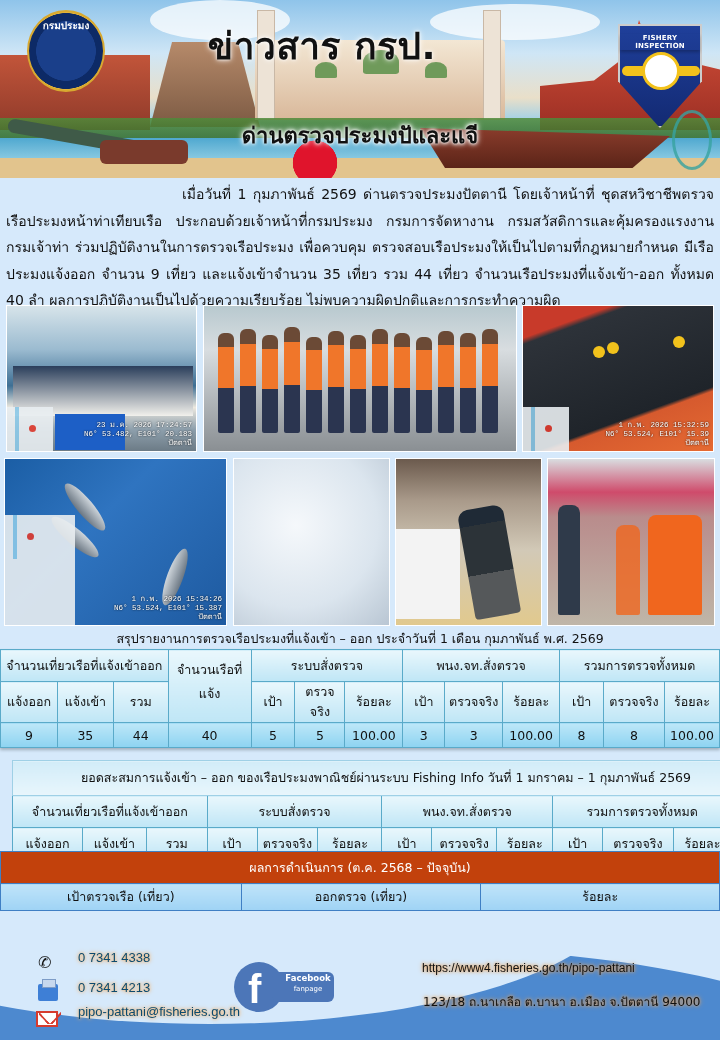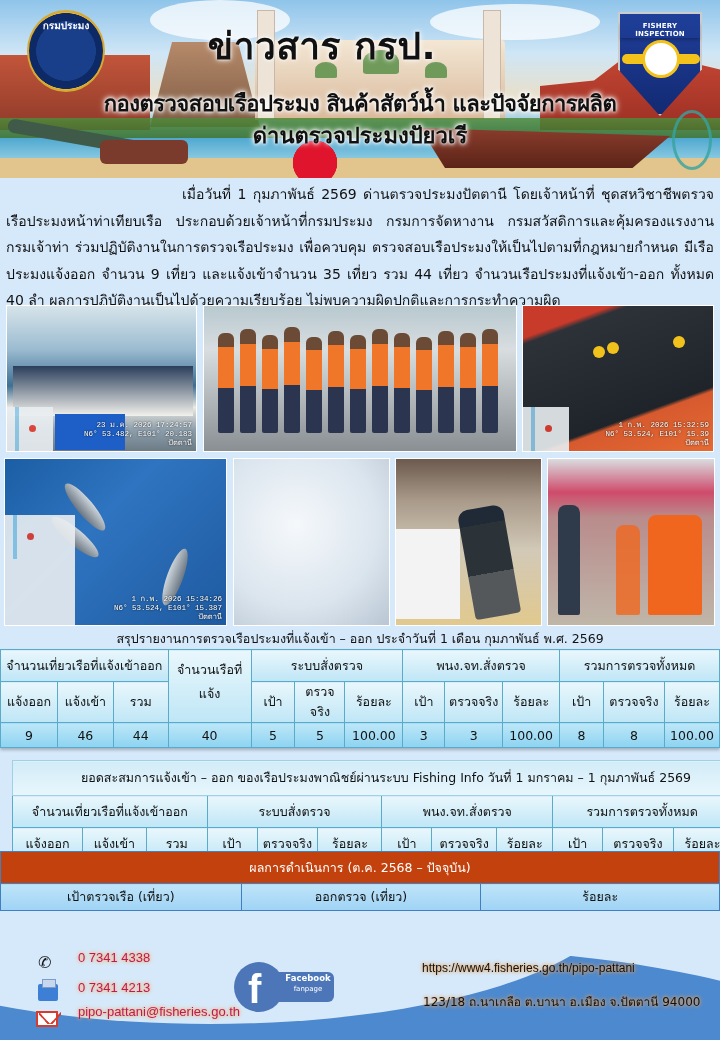--- a/index.html
+++ b/index.html
@@ -20,21 +20,21 @@
   .banner .greenery { left: 0; top: 118px; width: 720px; height: 22px; background: linear-gradient(180deg,#4f8b3a,#3a6e2b); opacity: 0.85; }
   .banner .sea { left: 0; top: 138px; width: 720px; height: 22px; background: linear-gradient(180deg,#4fa8d0,#8dcbe2); }
   .banner .sand { left: 0; top: 158px; width: 720px; height: 20px; background: #e2c48d; }
   .banner .cannon { left: 8px; top: 118px; width: 175px; height: 14px; background: #3f5a48; border-radius: 7px; transform: rotate(10deg); transform-origin: left center; }
   .banner .cannon-cart { left: 100px; top: 140px; width: 88px; height: 24px; background: #7a3a2c; border-radius: 6px; }
   .banner .boat { left: 420px; top: 128px; width: 250px; height: 40px; background: linear-gradient(180deg,#8a3c2c,#5b2418); clip-path: polygon(0 0,100% 20%,85% 100%,10% 100%); }
   .banner .flower { left: 265px; top: 140px; width: 100px; height: 38px; background: radial-gradient(circle at 50% 60%, #e0142c 0 40%, transparent 41%); }
   .logo-left { position: absolute; left: 27px; top: 10px; width: 78px; height: 82px; border-radius: 50%;
     background: radial-gradient(circle, #1a3f8a 0 55%, #0d2a66 56% 70%, #e3b53a 71% 78%, #0d2a66 79%); border: 2px solid #d8a930; }
   .logo-left .txt { position: absolute; top: 6px; left: 0; width: 100%; text-align: center; font-size: 10px; font-weight: bold; color: #fff; }
-  .logo-right { position: absolute; left: 618px; top: 12px; width: 84px; height: 104px;
+  .logo-right { position: absolute; left: 618px; top: 24px; width: 84px; height: 104px;
     background: linear-gradient(180deg,#1f3f9a,#132a73); clip-path: polygon(0 0,100% 0,100% 55%,50% 100%,0 55%); border: 2px solid #ccc; }
   .logo-right .ring { position: absolute; left: 22px; top: 26px; width: 38px; height: 38px; border-radius: 50%; background: #fff; border: 3px solid #f3c21b; }
   .logo-right .wing { position: absolute; top: 40px; width: 30px; height: 10px; background: #f3c21b; border-radius: 5px; }
   .logo-right .t1 { position: absolute; left: 0; top: 8px; width: 100%; text-align: center; font-size: 7px; font-weight: bold; color: #fff; letter-spacing: 0.2px; }
   .banner-title { position: absolute; left: 0; top: 16px; width: 644px; text-align: center; font-size: 37px; font-weight: bold; color: #111; letter-spacing: 0.5px; text-shadow: 0 0 3px #fff, 0 0 6px #fff; }
   .banner-sub1 { position: absolute; left: 0; top: 86px; width: 720px; text-align: center; font-size: 22px; font-weight: bold; color: #111; text-shadow: 0 0 3px #fff, 0 0 5px #fff, 0 0 7px #fff; letter-spacing: -0.5px; }
   .banner-sub2 { position: absolute; left: 0; top: 118px; width: 720px; text-align: center; font-size: 22px; font-weight: bold; color: #111; text-shadow: 0 0 3px #fff, 0 0 5px #fff, 0 0 7px #fff; }
   .loop-deco { position: absolute; left: 672px; top: 110px; width: 40px; height: 60px; border: 3px solid #37a3a0; border-radius: 50%; opacity: 0.8; }
 
   
@@ -80,21 +80,21 @@
   .t3 { left: 0; top: 851px; width: 720px; }
   .t3 .t3-title td { background: #c2410c; color: #fff; height: 32px; border-color: #3f7fc4; }
   .t3 .t3-head td { background: linear-gradient(180deg,#bfe4f9,#9fd3f5); height: 27px; border-color: #3f7fc4; text-align: center; }
   .t3 .t3-val td { background: #8fcbf6; height: 26px; border-color: #3f7fc4; }
 
   
   .footer { position: absolute; left: 0; top: 934px; width: 720px; height: 106px; overflow: hidden; background: #d6e9fb; }
   .footer .wave { position: absolute; left: -120px; top: 12px; width: 1000px; height: 260px; border-radius: 50%; background: #4d89cf; }
   .footer .wave2 { position: absolute; left: -200px; top: -170px; width: 820px; height: 260px; border-radius: 50%; background: #d6e9fb; }
   .contact-row { position: absolute; display: flex; align-items: center; }
-  .contact-text { font-size: 13px; color: #be185d; text-shadow: 0 0 3px #f4b36b, 0 0 5px #f4b36b; font-family: "Liberation Sans", sans-serif; }
+  .contact-text { font-size: 13px; color: #0c4a6e; text-shadow: 0 0 3px #f4b36b, 0 0 5px #f4b36b; font-family: "Liberation Sans", sans-serif; }
   .icon-phone { position: absolute; left: 38px; top: 20px; width: 16px; height: 18px; font-size: 16px; line-height: 18px; color: #111; }
   .icon-fax { position: absolute; left: 38px; top: 50px; width: 20px; height: 17px; background: #3e7fd6; border-radius: 2px; }
   .icon-fax::before { content: ""; position: absolute; left: 4px; top: -5px; width: 12px; height: 7px; background: #c7d8ee; border: 1px solid #7d9cc7; }
   .icon-mail { position: absolute; left: 36px; top: 77px; width: 22px; height: 16px; background: #fff; border: 2px solid #d63b2e; }
   .icon-mail::before { content: ""; position: absolute; left: 1px; top: -1px; width: 16px; height: 9px; border-left: 3px solid #d63b2e; border-right: 3px solid #d63b2e; border-bottom: 3px solid #d63b2e; transform: skewX(0deg); clip-path: polygon(0 0,50% 100%,100% 0,100% 20%,50% 120%,0 20%); background: #d63b2e; }
   .fb { position: absolute; left: 234px; top: 28px; width: 100px; height: 50px; }
   .fb .circle { position: absolute; left: 0; top: 0; width: 50px; height: 50px; border-radius: 50%; background: #4c76b8; }
   .fb .tab { position: absolute; left: 38px; top: 10px; width: 62px; height: 30px; border-radius: 6px; background: #4c76b8; }
   .fb .f { position: absolute; left: 14px; top: 2px; font-size: 40px; font-weight: bold; color: #fff; font-family: "Liberation Sans", sans-serif; line-height: 50px; }
   .fb .lbl1 { position: absolute; left: 50px; top: 11px; font-size: 8.5px; font-weight: bold; color: #fff; width: 48px; text-align: center; }
@@ -135,22 +135,21 @@
     <div class="txt">กรมประมง</div>
   </div>
   <div class="logo-right">
     <div class="t1">FISHERY INSPECTION</div>
     <div class="wing" style="left:2px;"></div>
     <div class="wing" style="left:50px;"></div>
     <div class="ring"></div>
   </div>
 
   <div class="banner-title">ข่าวสาร กรป.</div>
-  <div class="banner-sub1">กองตรวจสอบเรือประมง สินค้าสัตว์น้ำ และปัจจัยการผลิต</div>
-  <div class="banner-sub2">ด่านตรวจประมงปัยวเรี</div>
+  <div class="banner-sub2">ด่านตรวจประมงปัและแจี</div>
 </div>
 
 <p class="intro">เมื่อวันที่ 1 กุมภาพันธ์ 2569 ด่านตรวจประมงปัตตานี โดยเจ้าหน้าที่ ชุดสหวิชาชีพตรวจเรือประมงหน้าท่าเทียบเรือ ประกอบด้วยเจ้าหน้าที่กรมประมง กรมการจัดหางาน กรมสวัสดิการและคุ้มครองแรงงาน กรมเจ้าท่า ร่วมปฏิบัติงานในการตรวจเรือประมง เพื่อควบคุม ตรวจสอบเรือประมงให้เป็นไปตามที่กฎหมายกำหนด มีเรือประมงแจ้งออก จำนวน 9 เที่ยว และแจ้งเข้าจำนวน 35 เที่ยว รวม 44 เที่ยว จำนวนเรือประมงที่แจ้งเข้า-ออก ทั้งหมด 40 ลำ ผลการปฏิบัติงานเป็นไปด้วยความเรียบร้อย  ไม่พบความผิดปกติและการกระทำความผิด</p>
 
 <div class="photo p1">
   <div class="boat"></div>
   <div class="crate"></div>
   <div class="map"></div>
   <div class="stamp">
     <div>23 ม.ค. 2026 17:24:57</div>
@@ -241,21 +240,21 @@
     <td>ร้อยละ</td>
     <td>เป้า</td>
     <td>ตรวจจริง</td>
     <td>ร้อยละ</td>
     <td>เป้า</td>
     <td>ตรวจจริง</td>
     <td>ร้อยละ</td>
   </tr>
   <tr class="t-val">
     <td>9</td>
-    <td>46</td>
+    <td>35</td>
     <td>44</td>
     <td>40</td>
     <td>5</td>
     <td>5</td>
     <td>100.00</td>
     <td>3</td>
     <td>3</td>
     <td>100.00</td>
     <td>8</td>
     <td>8</td>

